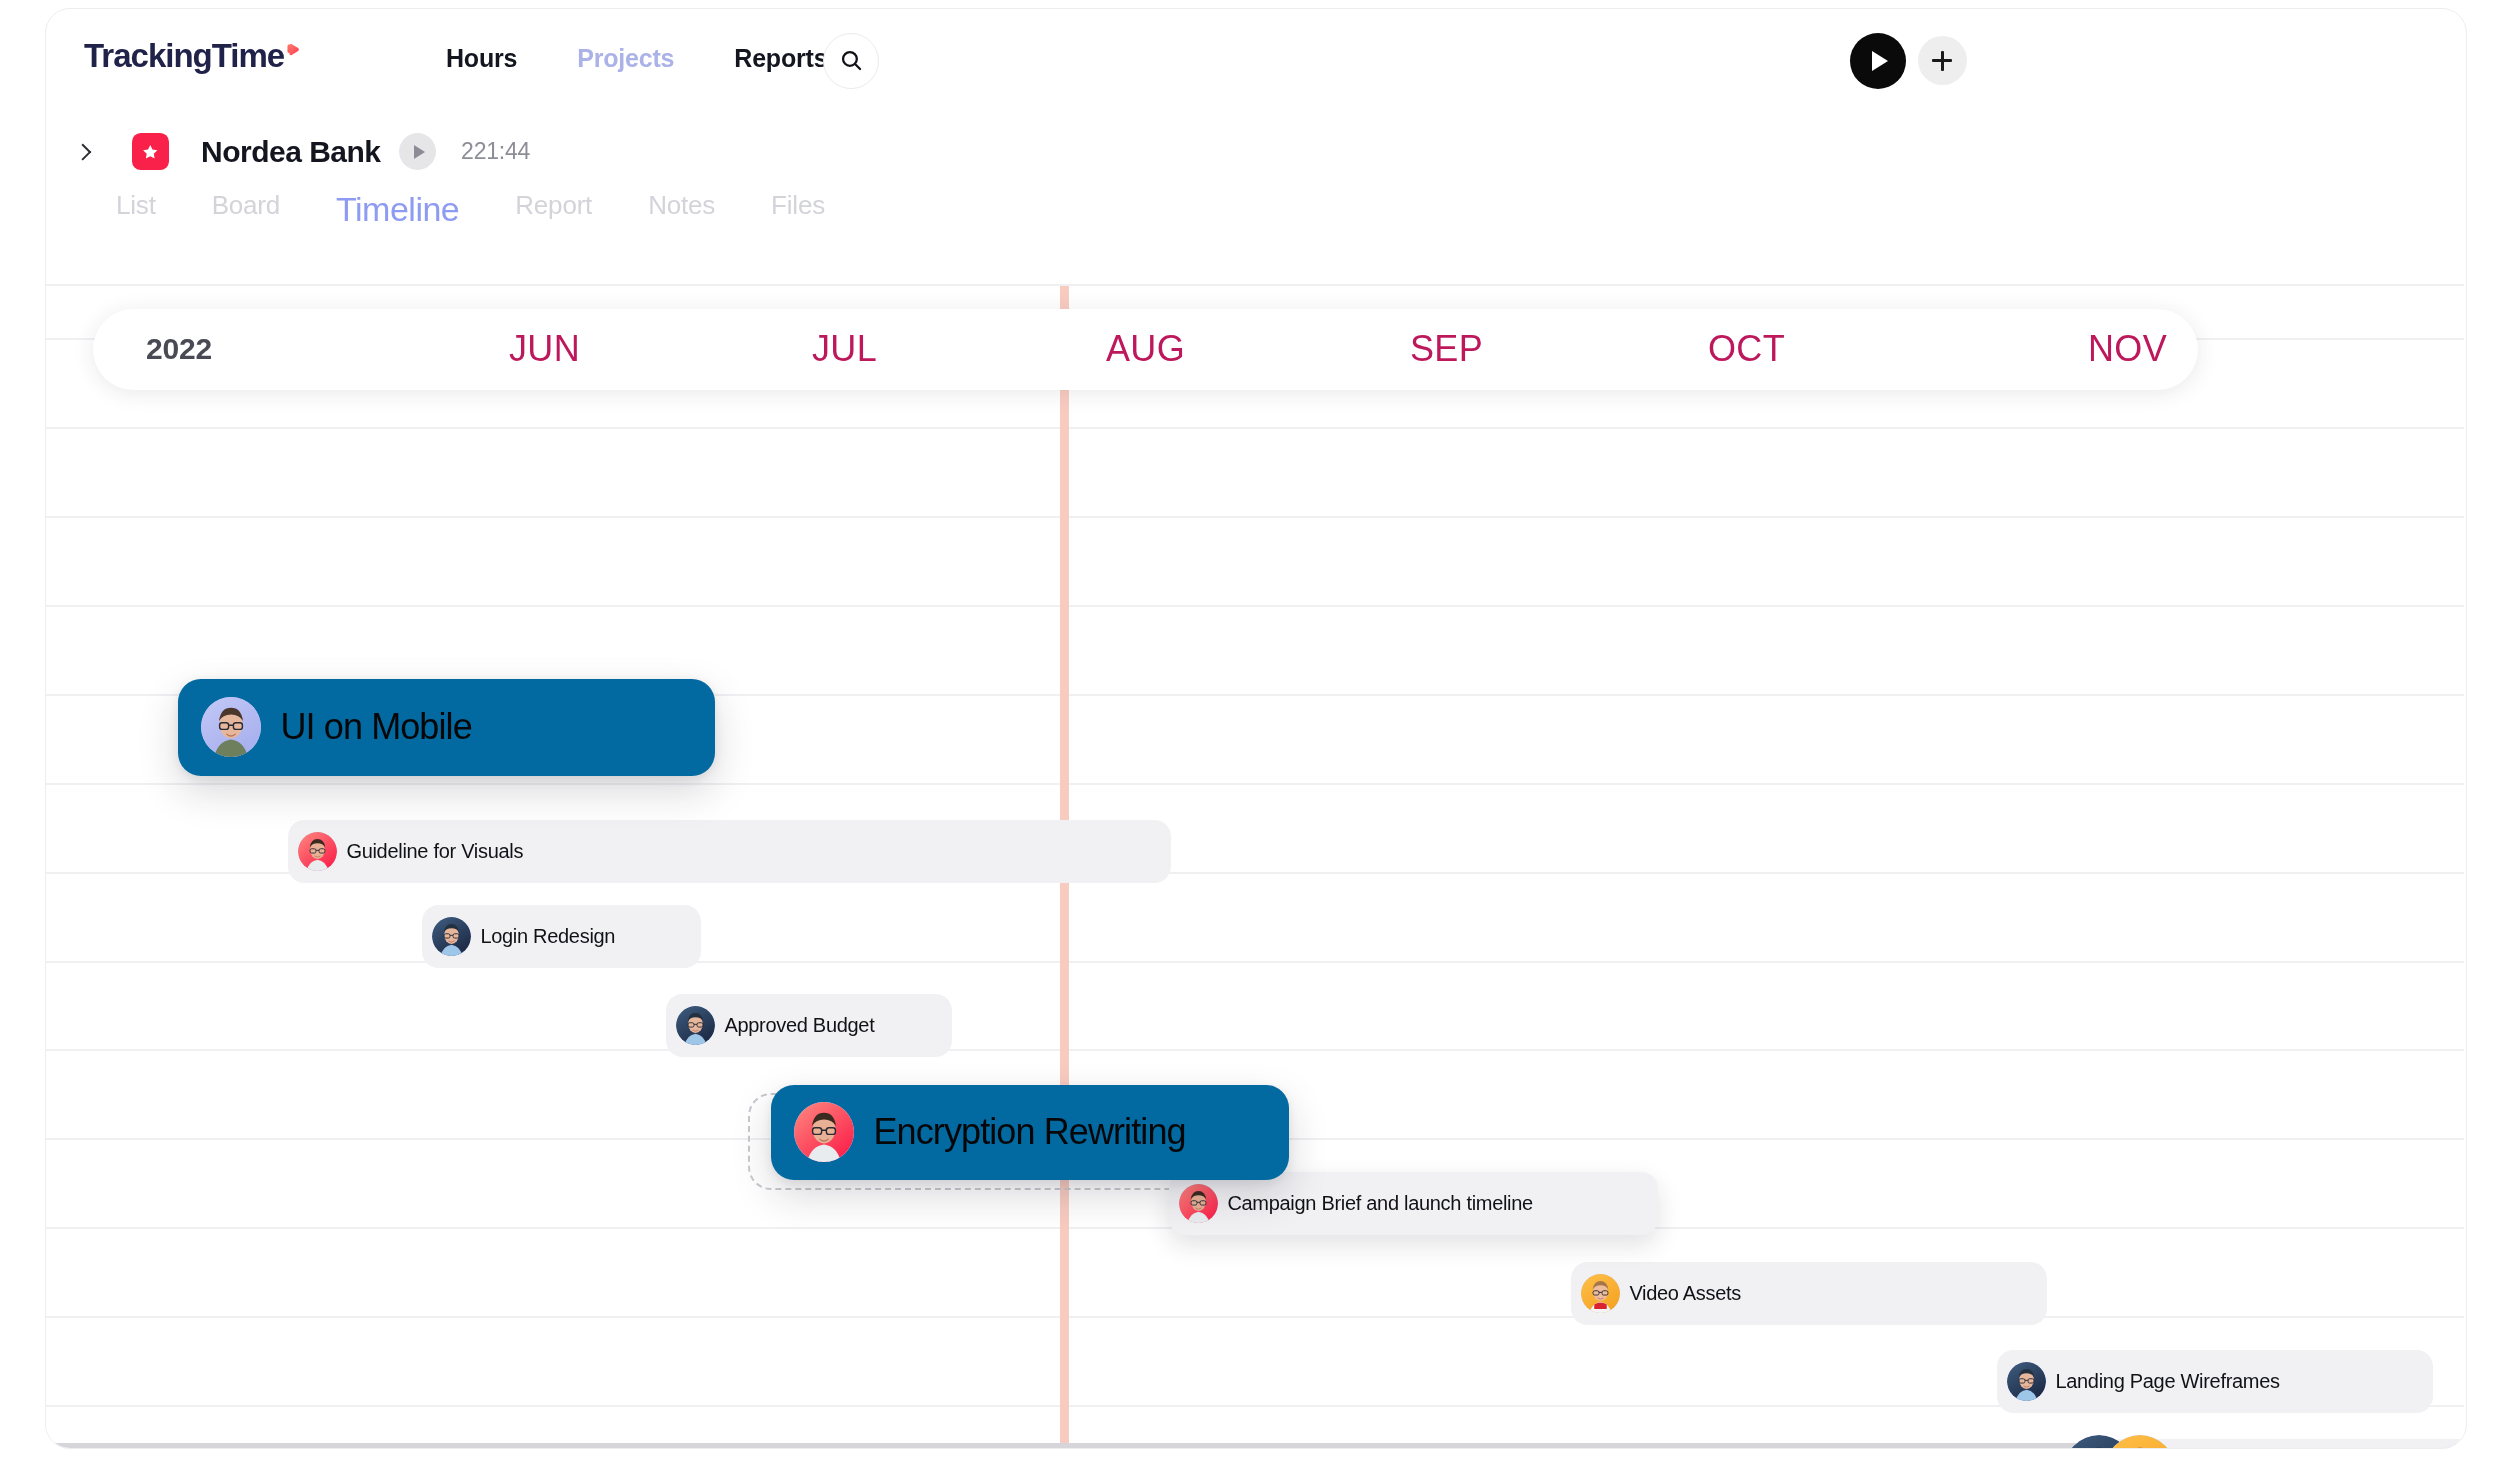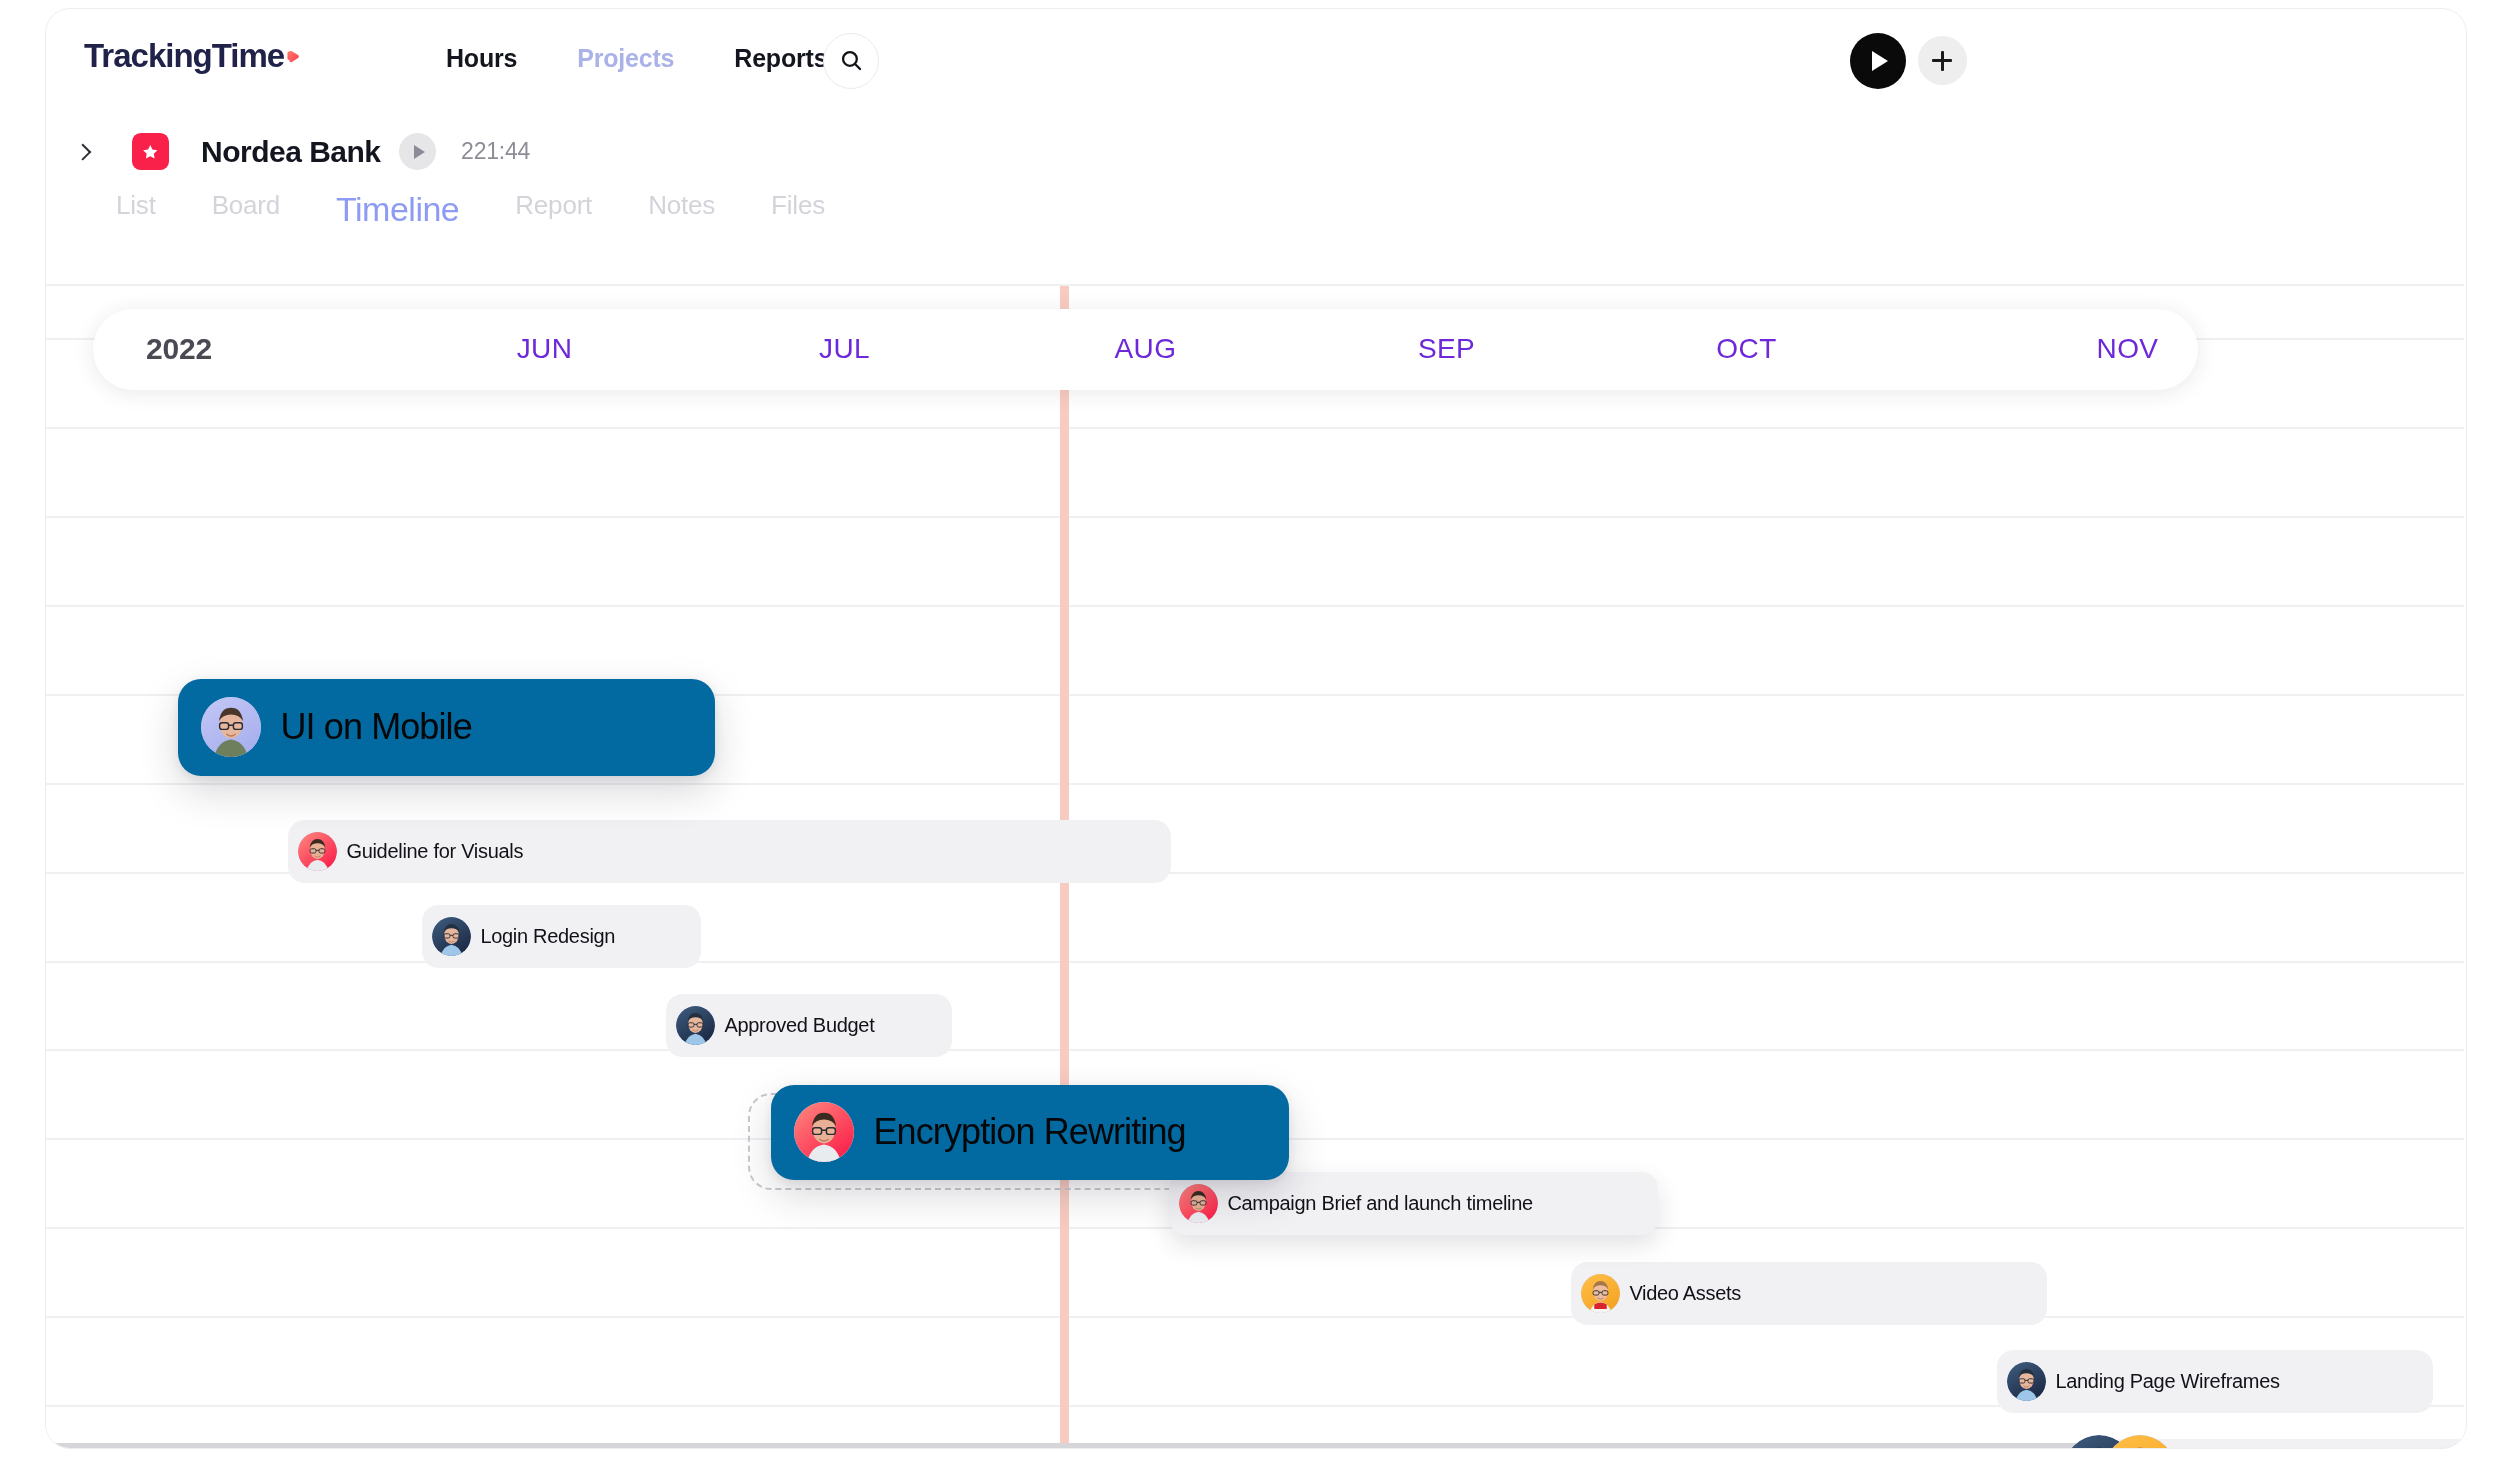--- a/index.html
+++ b/index.html
@@ -38,21 +38,21 @@
     position: absolute;
     left: 0; top: 0;
     width: 2418px;
     height: 105px;
   }
   .logo {
     position: absolute;
     left: 38px;
     top: 28px;
     display: flex;
-    align-items: flex-end;
+    align-items: center;
     gap: 2px;
   }
   .logo-text {
     font-size: 33px;
     font-weight: 700;
     color: #20224a;
     letter-spacing: -1px;
   }
   .logo-mark {
     position: relative;
@@ -293,22 +293,22 @@
     box-shadow: 0 2.9px 21.4px rgba(40,40,60,0.10);
     z-index: 6;
   }
   .month-cell {
     position: absolute;
     top: 0;
     height: 81px;
     display: flex;
     align-items: center;
     justify-content: center;
-    font-size: 28px;
-    color: #6d28d9;
+    font-size: 36px;
+    color: #be185d;
     letter-spacing: 0.4px;
   }
   .month-cell.year {
     font-weight: 700;
     color: #4a4a54;
     font-size: 30px;
     letter-spacing: -0.2px;
   }
 
   

